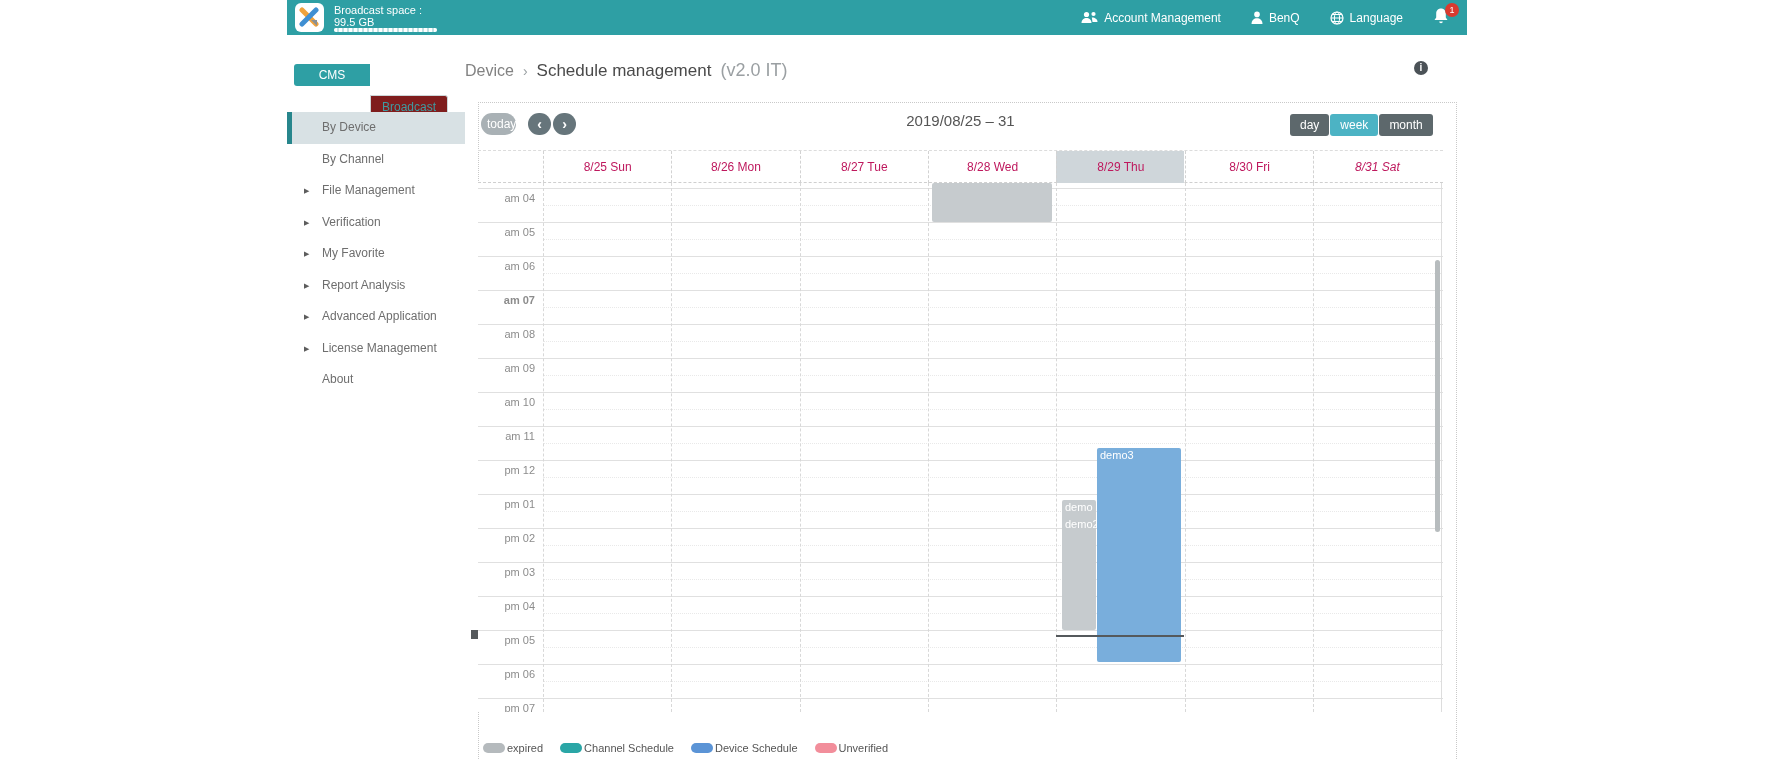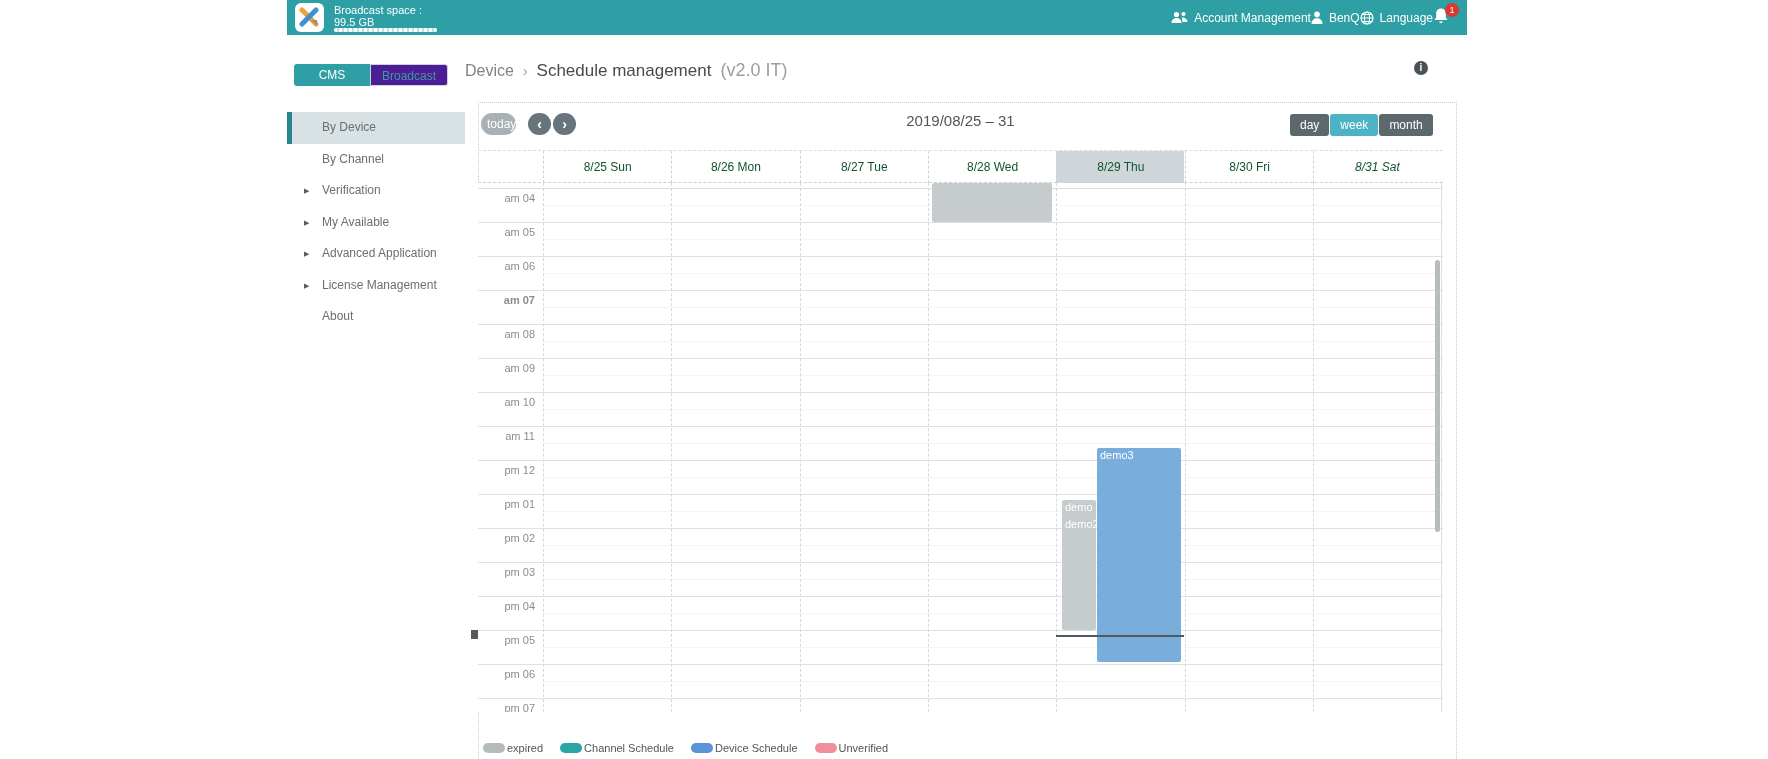--- a/index.html
+++ b/index.html
@@ -5,29 +5,29 @@
   html,body{margin:0;padding:0;background:#fff;}
   body{font-family:"Liberation Sans","DejaVu Sans",sans-serif;-webkit-font-smoothing:antialiased;}
   .app{position:relative;width:1768px;height:759px;background:#fff;overflow:hidden;}
 
   
   .topbar{position:absolute;left:287px;top:0;width:1180px;height:35px;background:#2e9fa4;}
   .logo{position:absolute;left:8px;top:3px;width:29px;height:29px;background:#fff;border-radius:6px;display:flex;align-items:center;justify-content:center;}
   .space-block{position:absolute;left:47px;top:4px;color:#fff;font-size:11px;line-height:12px;}
   .space-bar{position:absolute;left:47px;top:28px;width:103px;height:4px;border-radius:2px;background:rgba(255,255,255,.35);overflow:hidden;}
   .space-bar-fill{height:100%;width:100%;background:repeating-linear-gradient(90deg,#ffffff 0 3px,rgba(255,255,255,.55) 3px 5px);}
-  .topbar-right{position:absolute;right:16px;top:0;height:35px;display:flex;align-items:center;color:#fff;}
+  .topbar-right{position:absolute;right:16px;top:0;height:35px;display:flex;align-items:center;gap:30px;color:#fff;}
   .topbar-item{display:flex;align-items:center;gap:6px;font-size:12px;color:#fff;cursor:pointer;white-space:nowrap;}
   .bell-wrap{position:relative;width:18px;height:22px;}
   .badge{position:absolute;right:-8px;top:-4px;min-width:14px;height:14px;border-radius:8px;background:#d93a30;color:#fff;font-size:9px;line-height:14px;text-align:center;padding:0 2px;box-sizing:border-box;}
 
   
   .tab{position:absolute;top:64px;height:22px;line-height:22px;text-align:center;font-size:12px;box-sizing:border-box;cursor:pointer;}
   .tab-cms{left:294px;width:76px;background:#2e9fa4;color:#fff;border-radius:3px 0 0 3px;}
-  .tab-broadcast{left:370px;width:78px;background:#4c1d95;color:#3f9ba1;border:1px solid #ccd6d8;border-radius:0 3px 3px 0;}
+  .tab-broadcast{left:370px;width:78px;background:#7f1d1d;color:#3f9ba1;border:1px solid #ccd6d8;border-radius:0 3px 3px 0;margin-top:31px;}
   .breadcrumb{position:absolute;left:465px;top:60px;height:26px;display:flex;align-items:baseline;gap:9px;}
   .bc-section{font-size:16px;color:#828282;}
   .bc-sep{font-size:14px;color:#9aa0a3;}
   .bc-page{font-size:17px;color:#4a4a4a;}
   .bc-version{font-size:18px;color:#9a9fa2;}
   .info-icon{position:absolute;left:1414px;top:61px;width:14px;height:14px;border-radius:50%;background:#4b5257;color:#fff;font-size:10px;font-weight:bold;text-align:center;line-height:14px;cursor:pointer;}
 
   
   .sidebar{position:absolute;left:287px;top:112px;width:178px;}
   .side-item{position:relative;height:31.5px;line-height:31.5px;padding-left:35px;font-size:12px;color:#6e6e6e;cursor:pointer;box-sizing:border-box;}
@@ -41,21 +41,21 @@
   .btn-today{left:481px;top:113px;width:35px;height:22px;background:#a9b1b5;}
   .btn-nav{top:113px;width:23px;height:22px;background:#66757b;font-size:14px;font-weight:bold;line-height:20px;}
   .btn-prev{left:528px;}
   .btn-next{left:553px;}
   .cal-title{position:absolute;left:478px;top:112px;width:965px;text-align:center;font-size:15px;color:#555;}
   .views{position:absolute;left:1290px;top:114px;display:flex;gap:1px;}
   .view-btn{height:22px;border:none;border-radius:3px;background:#5d686c;color:#fff;font-size:12px;cursor:pointer;font-family:inherit;padding:0 10px;}
   .view-btn.selected{background:#4cb3c4;}
 
   .day-header{position:absolute;left:478px;top:150px;width:965px;height:33px;border-top:1px dashed #dcdcdc;border-bottom:1px dashed #cfcfcf;box-sizing:border-box;}
-  .day-cell{position:absolute;top:0;height:32px;line-height:32px;text-align:center;font-size:12px;color:#14532d;border-left:1px dashed #d2d2d2;box-sizing:border-box;}
+  .day-cell{position:absolute;top:0;height:32px;line-height:32px;text-align:center;font-size:12px;color:#be185d;border-left:1px dashed #d2d2d2;box-sizing:border-box;}
   .day-cell.today{background:#cfd6da;}
 
   .grid{position:absolute;left:478px;top:183px;width:965px;height:529px;overflow:hidden;background:#fff;}
   .hour-line{position:absolute;left:0;width:965px;height:0;border-top:1px solid #e0e0e0;}
   .half-line{position:absolute;left:65px;width:898px;height:0;border-top:1px dotted #e9e9e9;}
   .time-label{position:absolute;left:0;width:57px;text-align:right;font-size:11px;color:#8c8c8c;}
   .vline{position:absolute;top:0;width:0;height:529px;border-left:1px dashed #d8d8d8;}
   .grid-right{position:absolute;top:0;left:963px;width:0;height:529px;border-left:1px solid #ddd;}
 
   .event{position:absolute;border-radius:2px;color:#fff;font-size:11px;padding:1px 0 0 3px;box-sizing:border-box;overflow:hidden;cursor:pointer;line-height:13px;}
@@ -138,25 +138,33 @@
 
   <div class="sidebar" id="sidebar">
       <div class="side-item selected">
         <div>By Device</div>
       </div>
       <div class="side-item">
         <div>By Channel</div>
       </div>
       <div class="side-item">
         <div class="side-arrow">▶</div>
+        <div>File Management</div>
+      </div>
+      <div class="side-item">
+        <div class="side-arrow">▶</div>
         <div>Verification</div>
       </div>
       <div class="side-item">
         <div class="side-arrow">▶</div>
-        <div>My Available</div>
+        <div>My Favorite</div>
+      </div>
+      <div class="side-item">
+        <div class="side-arrow">▶</div>
+        <div>Report Analysis</div>
       </div>
       <div class="side-item">
         <div class="side-arrow">▶</div>
         <div>Advanced Application</div>
       </div>
       <div class="side-item">
         <div class="side-arrow">▶</div>
         <div>License Management</div>
       </div>
       <div class="side-item">

